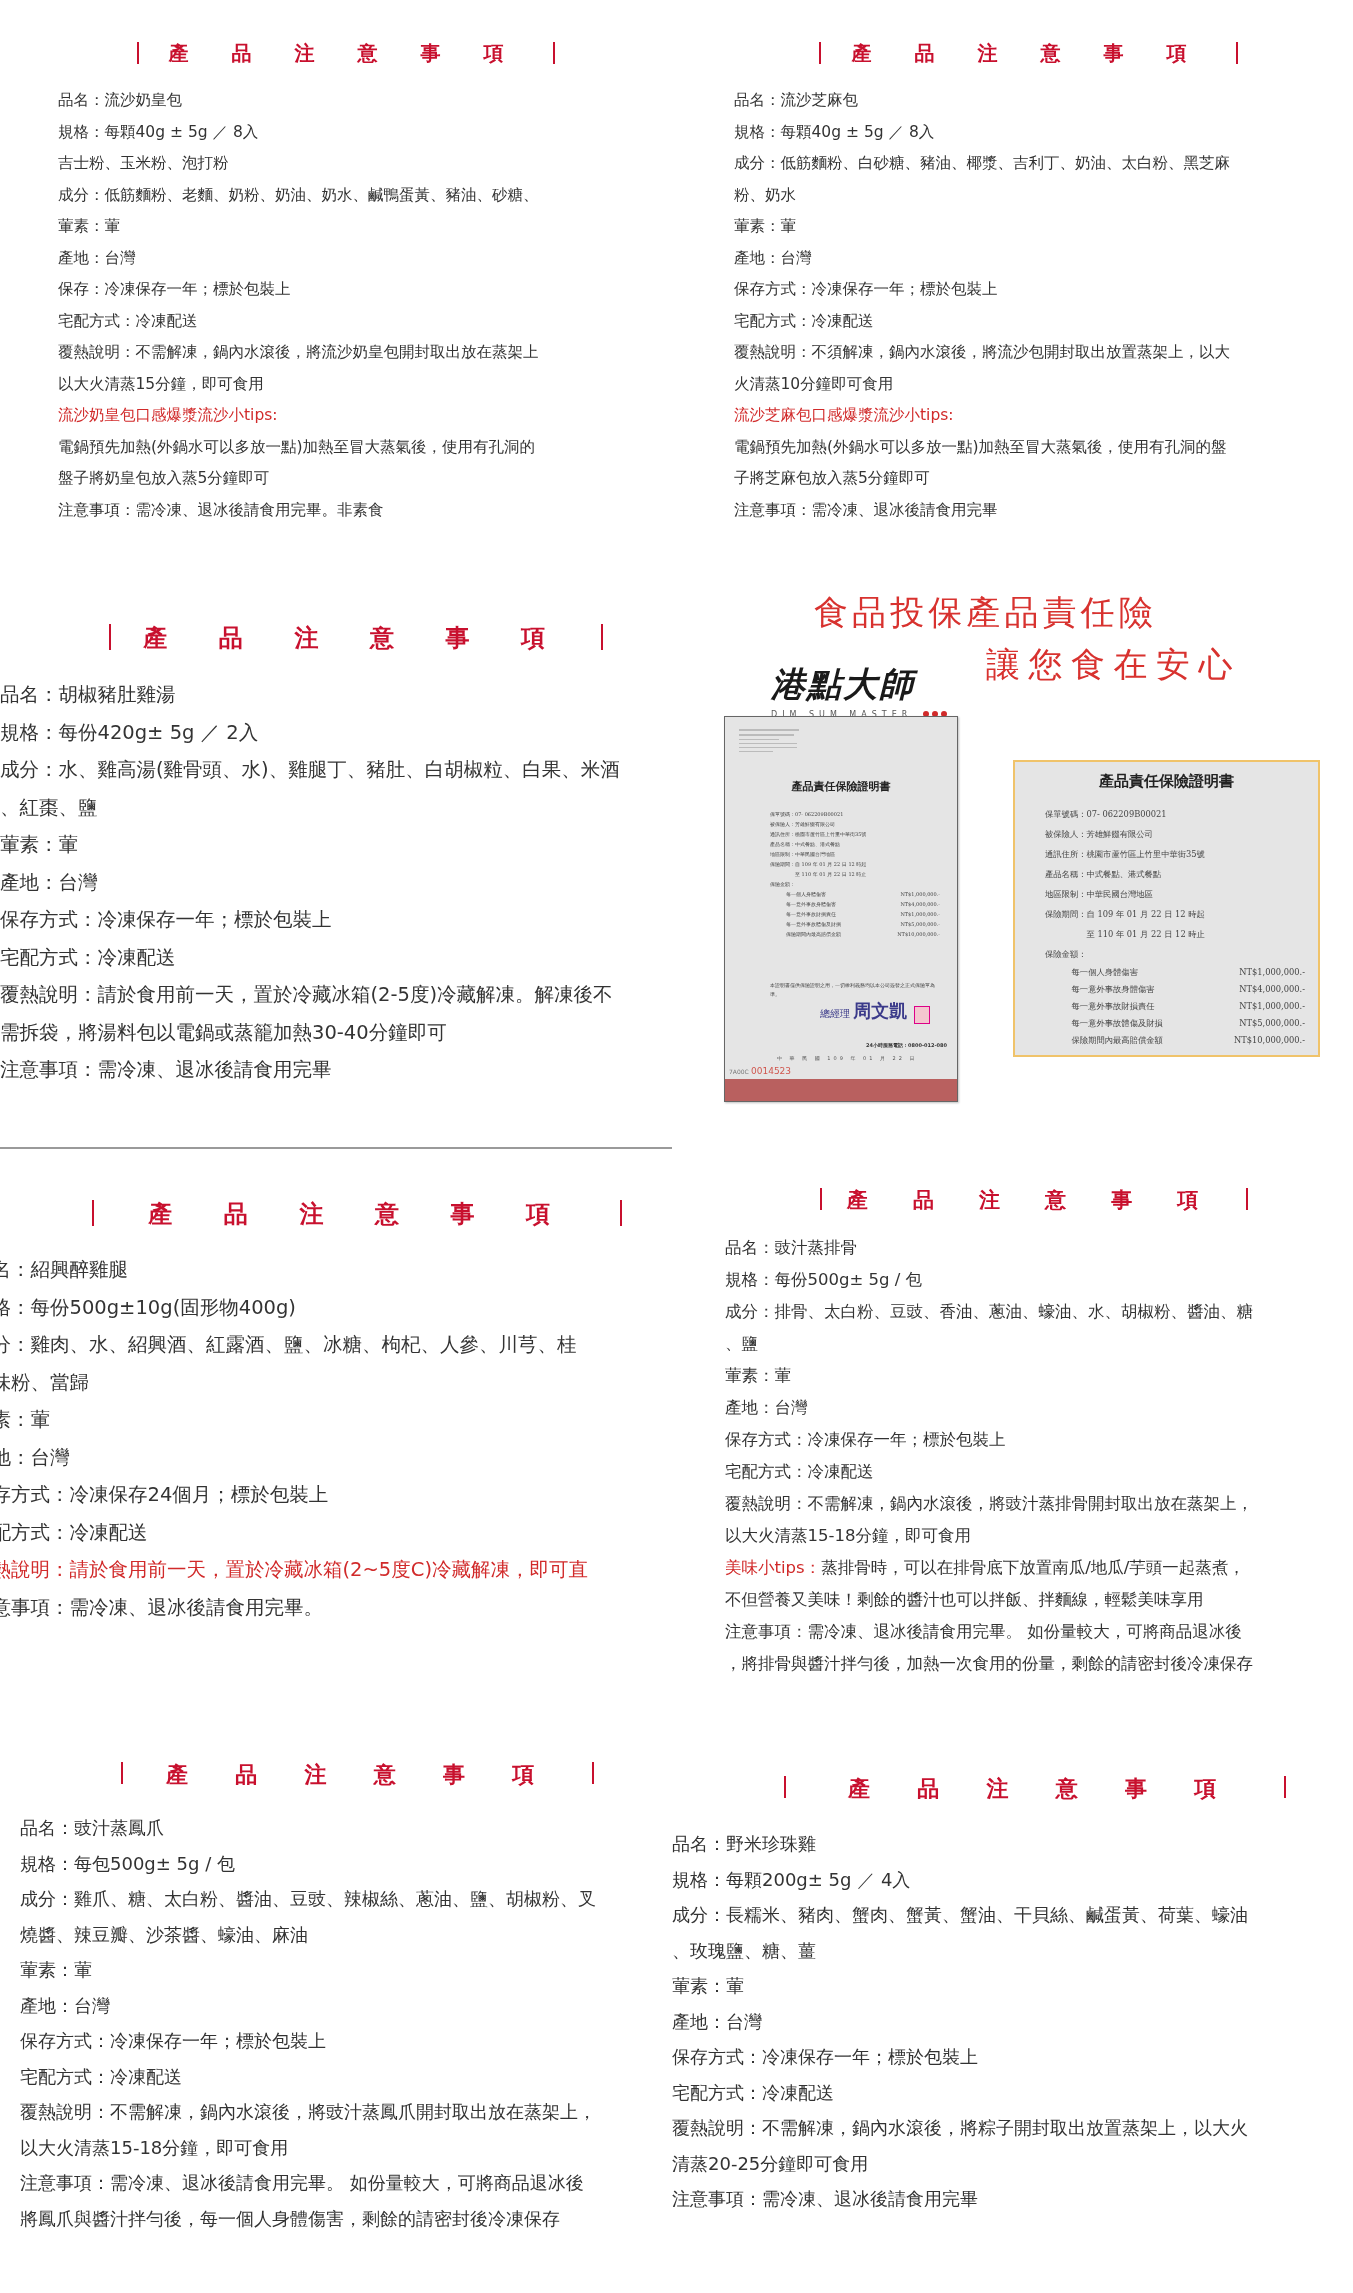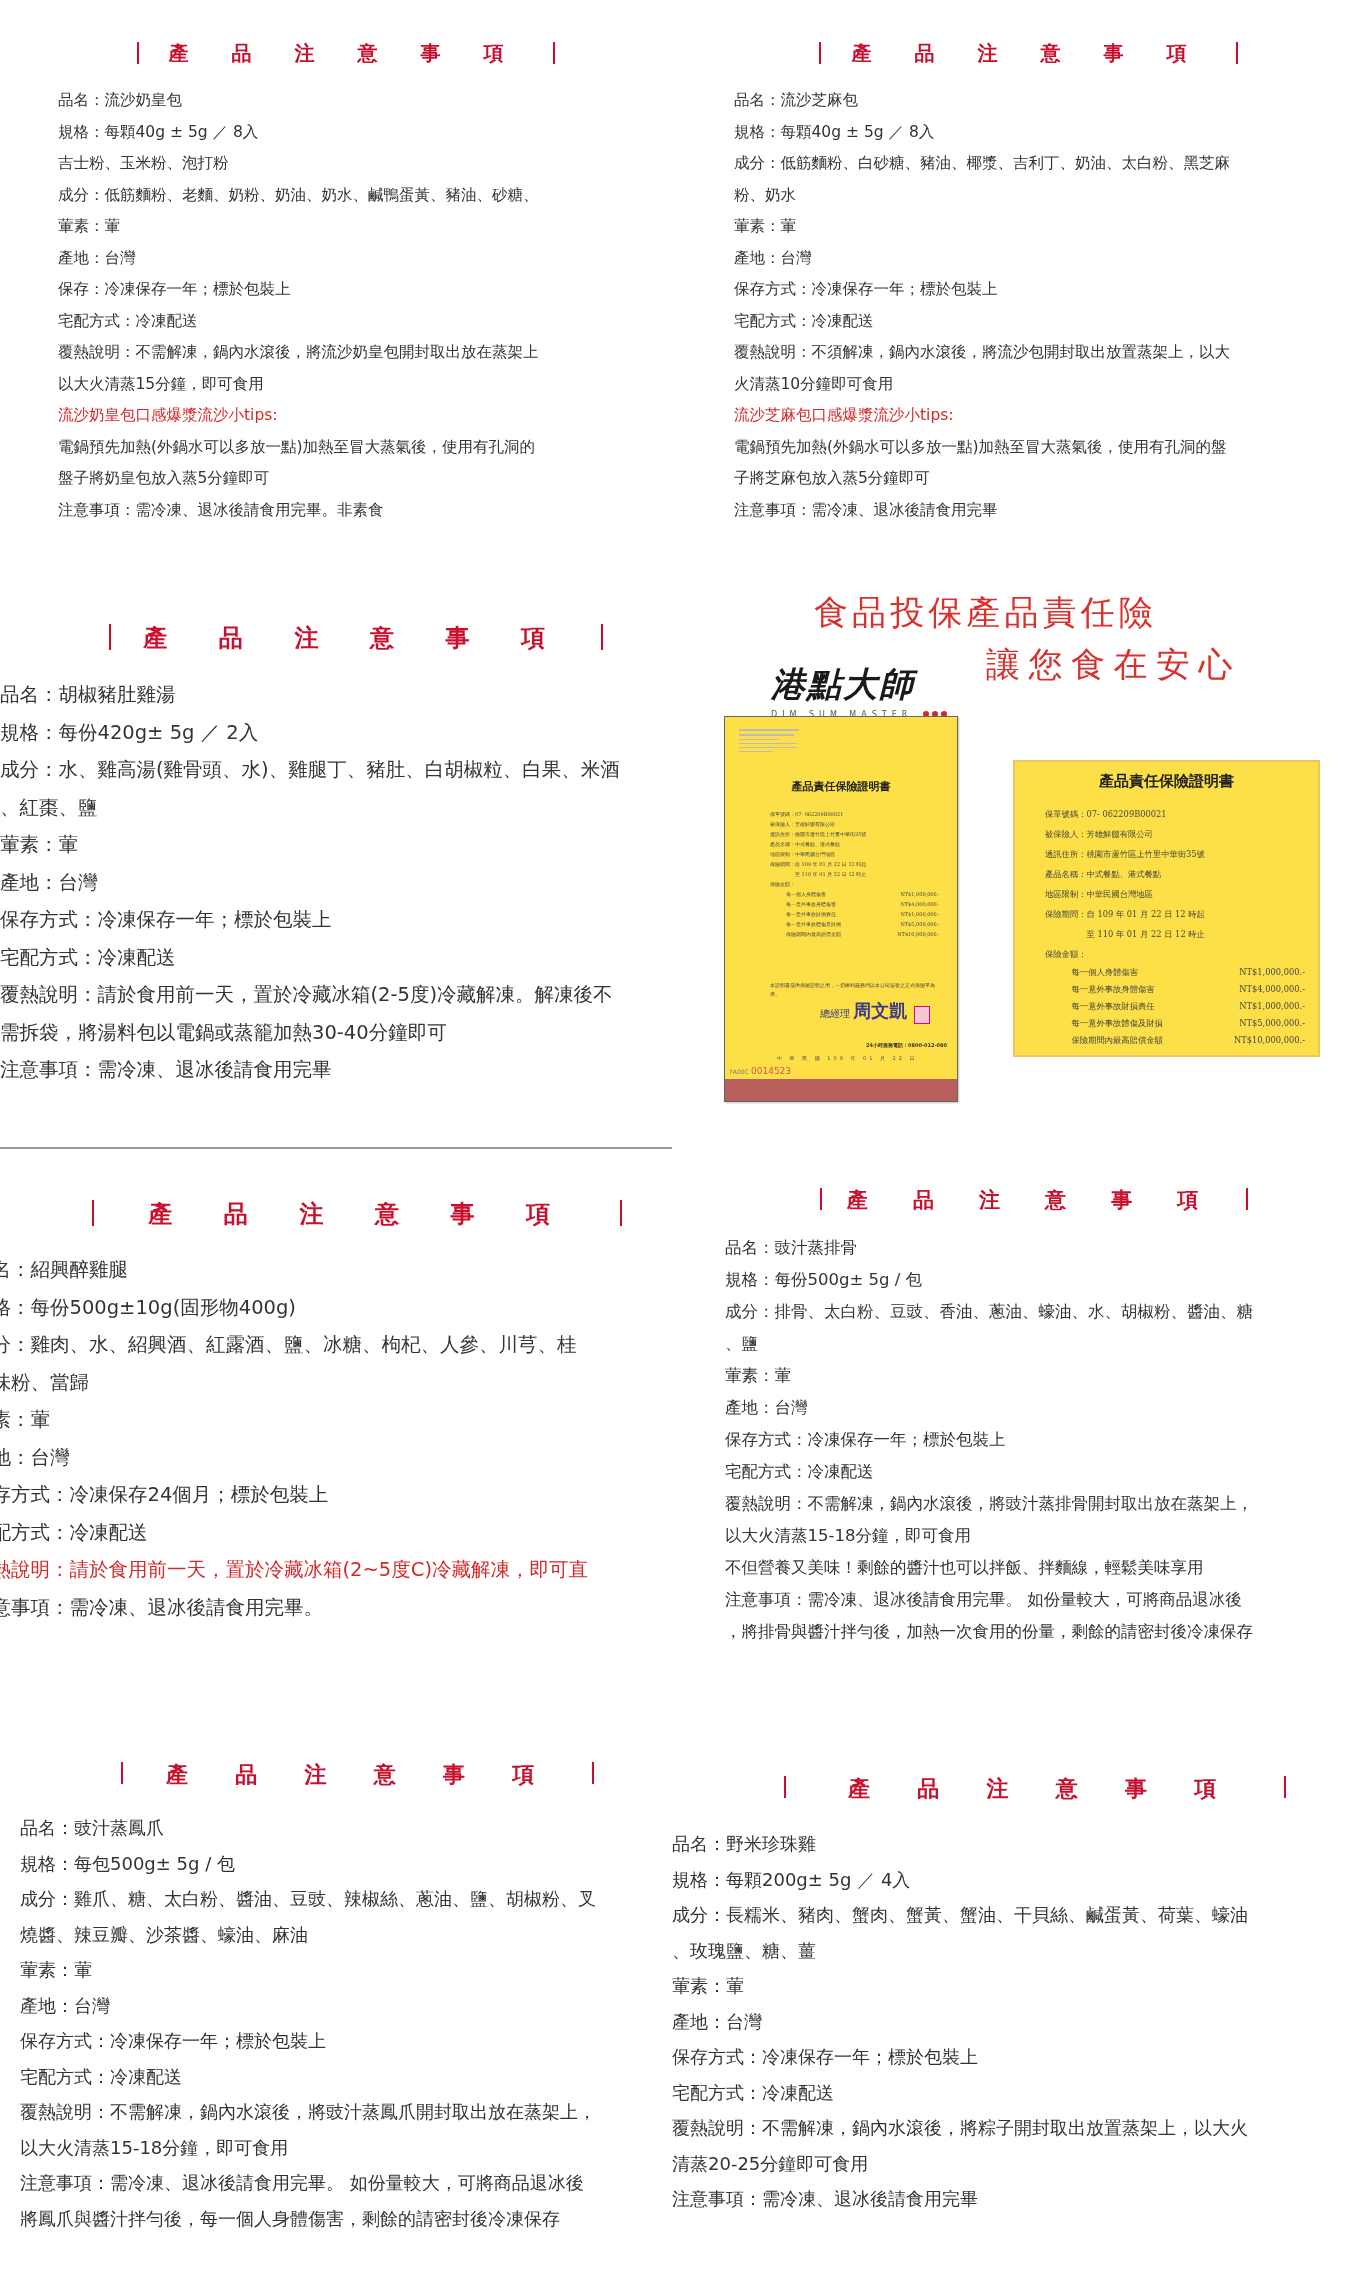--- a/index.html
+++ b/index.html
@@ -35,21 +35,21 @@
 
   
   .ins-heading { position: absolute; color: #d8322f; font-family: "DejaVu Serif", "Liberation Serif", serif;
                  white-space: nowrap; letter-spacing: 0.12em; }
   .brand { position: absolute; }
   .brand-cn { font-family: "DejaVu Serif", serif; font-weight: bold; font-size: 34px; color: #1a1a1a; letter-spacing: 2px; font-style: italic; }
   .brand-en { font-size: 8px; letter-spacing: 5px; color: #555; margin-top: 2px; }
   .brand-dots { display: inline-block; }
   .brand-dots span { display: inline-block; width: 6px; height: 6px; border-radius: 50%; background: #d12a2a; margin-left: 3px; }
 
-  .cert { position: absolute; background: #fde047; }
+  .cert { position: absolute; background: #e5e5e5; }
   .cert-a { border: 1px solid #666; box-shadow: 1px 1px 2px rgba(0,0,0,0.25); }
   .cert-b { border: 2px solid #f0c36a; }
   .cert-title { text-align: center; font-family: "DejaVu Serif", serif; font-weight: bold; color: #222; white-space: nowrap; }
   .cert-row { white-space: nowrap; font-family: "DejaVu Serif", serif; color: #444; }
   .cert-amt { display: flex; justify-content: space-between; font-family: "DejaVu Serif", serif; color: #444; white-space: nowrap; }
   .cert-a .cert-row, .cert-a .cert-amt { font-size: 5px; line-height: 10px; }
   .cert-b .cert-row, .cert-b .cert-amt { font-size: 8.3px; line-height: 20px; }
   .cert-b .cert-amt { line-height: 17px; }
   .cert-hdr-line { height: 2px; background: #bbb; margin-bottom: 3px; }
   .cert-footer { position: absolute; left: 0; right: 0; bottom: 0; height: 22px; background: #b9605f; }
@@ -263,20 +263,21 @@
       <div class="line"><span class="lbl">品名：</span><span>豉汁蒸排骨</span></div>
       <div class="line"><span class="lbl">規格：</span><span>每份500g± 5g / 包</span></div>
       <div class="line"><span class="lbl">成分：</span><span>排骨、太白粉、豆豉、香油、蔥油、蠔油、水、胡椒粉、醬油、糖</span></div>
       <div class="line"><span class="lbl"></span><span>、鹽</span></div>
       <div class="line"><span class="lbl">葷素：</span><span>葷</span></div>
       <div class="line"><span class="lbl">產地：</span><span>台灣</span></div>
       <div class="line"><span class="lbl">保存方式：</span><span>冷凍保存一年；標於包裝上</span></div>
       <div class="line"><span class="lbl">宅配方式：</span><span>冷凍配送</span></div>
       <div class="line"><span class="lbl">覆熱說明：</span><span>不需解凍，鍋內水滾後，將豉汁蒸排骨開封取出放在蒸架上，</span></div>
       <div class="line"><span class="lbl"></span><span>以大火清蒸15-18分鐘，即可食用</span></div>
+      <div class="line"><span class="lbl red">美味小tips：</span><span>蒸排骨時，可以在排骨底下放置南瓜/地瓜/芋頭一起蒸煮，</span></div>
       <div class="line"><span class="lbl"></span><span>不但營養又美味！剩餘的醬汁也可以拌飯、拌麵線，輕鬆美味享用</span></div>
       <div class="line"><span class="lbl">注意事項：</span><span>需冷凍、退冰後請食用完畢。 如份量較大，可將商品退冰後</span></div>
       <div class="line"><span class="lbl"></span><span>，將排骨與醬汁拌勻後，加熱一次食用的份量，剩餘的請密封後冷凍保存</span></div>
     </div>
 </section>
 
 <section class="panel p-mid2" style="left:0; top:1720px; width:672px; height:573px;">
   <div class="title-row" style="top:40px;">
     <div class="title-bar" style="left:121px;"></div>
     <div class="title-text" style="left:360px;">產 品 注 意 事 項</div>

